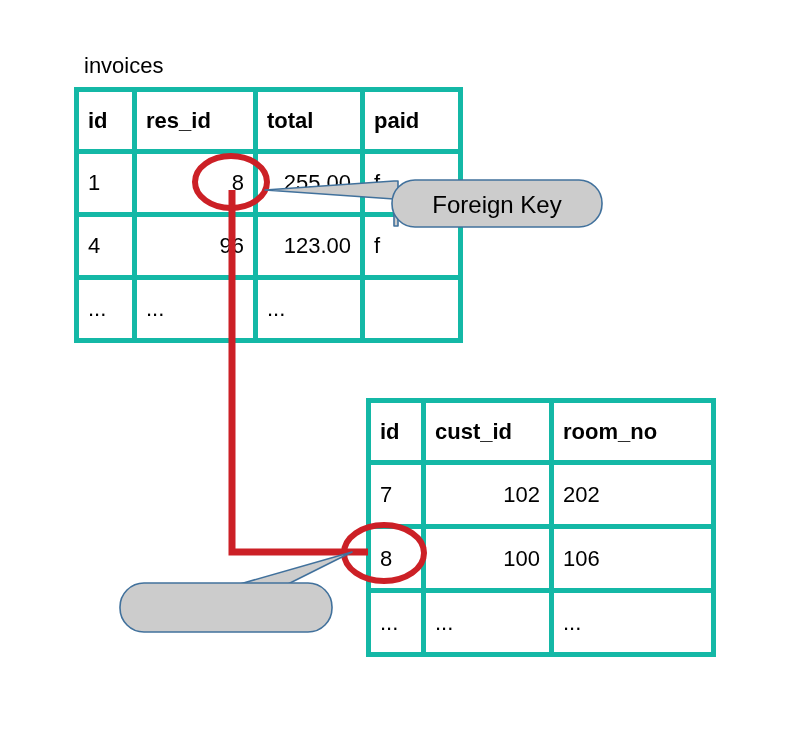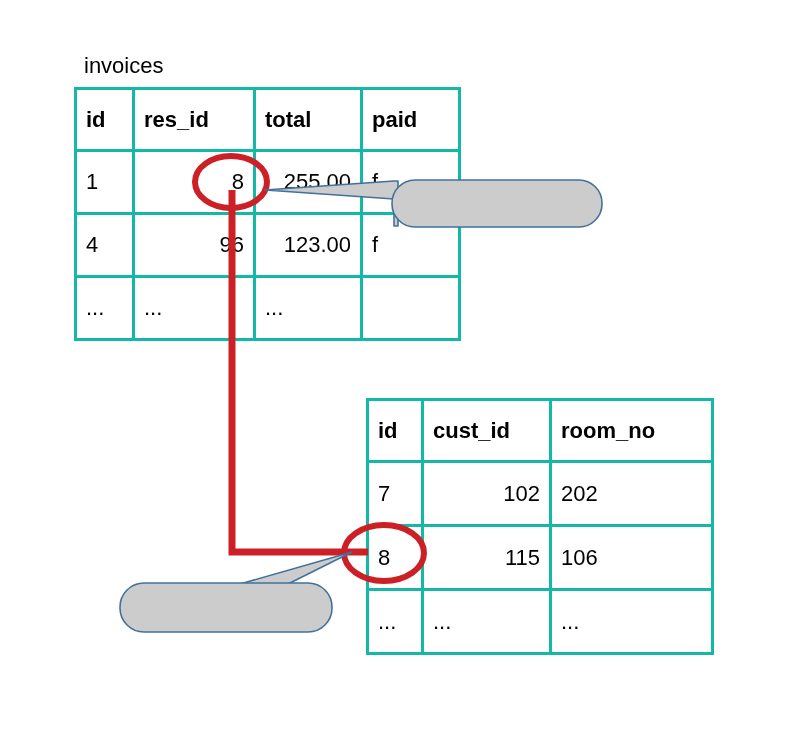--- a/index.html
+++ b/index.html
@@ -28,21 +28,21 @@
     color: #000;
     white-space: nowrap;
   }
   table.db {
     position: absolute;
     border-collapse: collapse;
     background: transparent;
     table-layout: fixed;
   }
   table.db th, table.db td {
-    border: 3px solid #14b8a6;
+    border: 5px solid #14b8a6;
     padding: 0 9px;
     font-size: 22px;
     color: #000;
     background: transparent;
     font-weight: normal;
     white-space: nowrap;
     overflow: hidden;
   }
   table.db th {
     font-weight: bold;
@@ -138,21 +138,21 @@
         <th class="al-left">cust_id</th>
         <th class="al-left">room_no</th>
       </tr>
       <tr>
         <td class="al-left">7</td>
         <td class="al-right">102</td>
         <td class="al-center">202</td>
       </tr>
       <tr>
         <td class="al-left">8</td>
-        <td class="al-right">115</td>
+        <td class="al-right">100</td>
         <td class="al-center">106</td>
       </tr>
       <tr>
         <td class="al-left">...</td>
         <td class="al-left">...</td>
         <td class="al-left">...</td>
       </tr>
     </tbody>
   </table>
 
@@ -164,15 +164,16 @@
 
     <ellipse cx="384" cy="553" rx="40" ry="28" fill="none" stroke="#cc2026" stroke-width="6"></ellipse>
 
     <path d="M 398 181 L 394 181 L 265 190 L 394 199 L 394 226 L 398 226 Z" fill="#cccccc" stroke="#41719c" stroke-width="1.6" stroke-linejoin="round"></path>
     <rect x="392" y="180" width="210" height="47" rx="23" ry="23" fill="#cccccc" stroke="#41719c" stroke-width="1.6"></rect>
 
     <path d="M 240 584 L 352 552 L 288 584 Z" fill="#cccccc" stroke="#41719c" stroke-width="1.6" stroke-linejoin="round"></path>
     <rect x="120" y="583" width="212" height="49" rx="24" ry="24" fill="#cccccc" stroke="#41719c" stroke-width="1.6"></rect>
   </svg>
 
+  <div class="callout-text" id="fk-label">Foreign Key</div>
 
 
 </div>
 
 </body></html>

